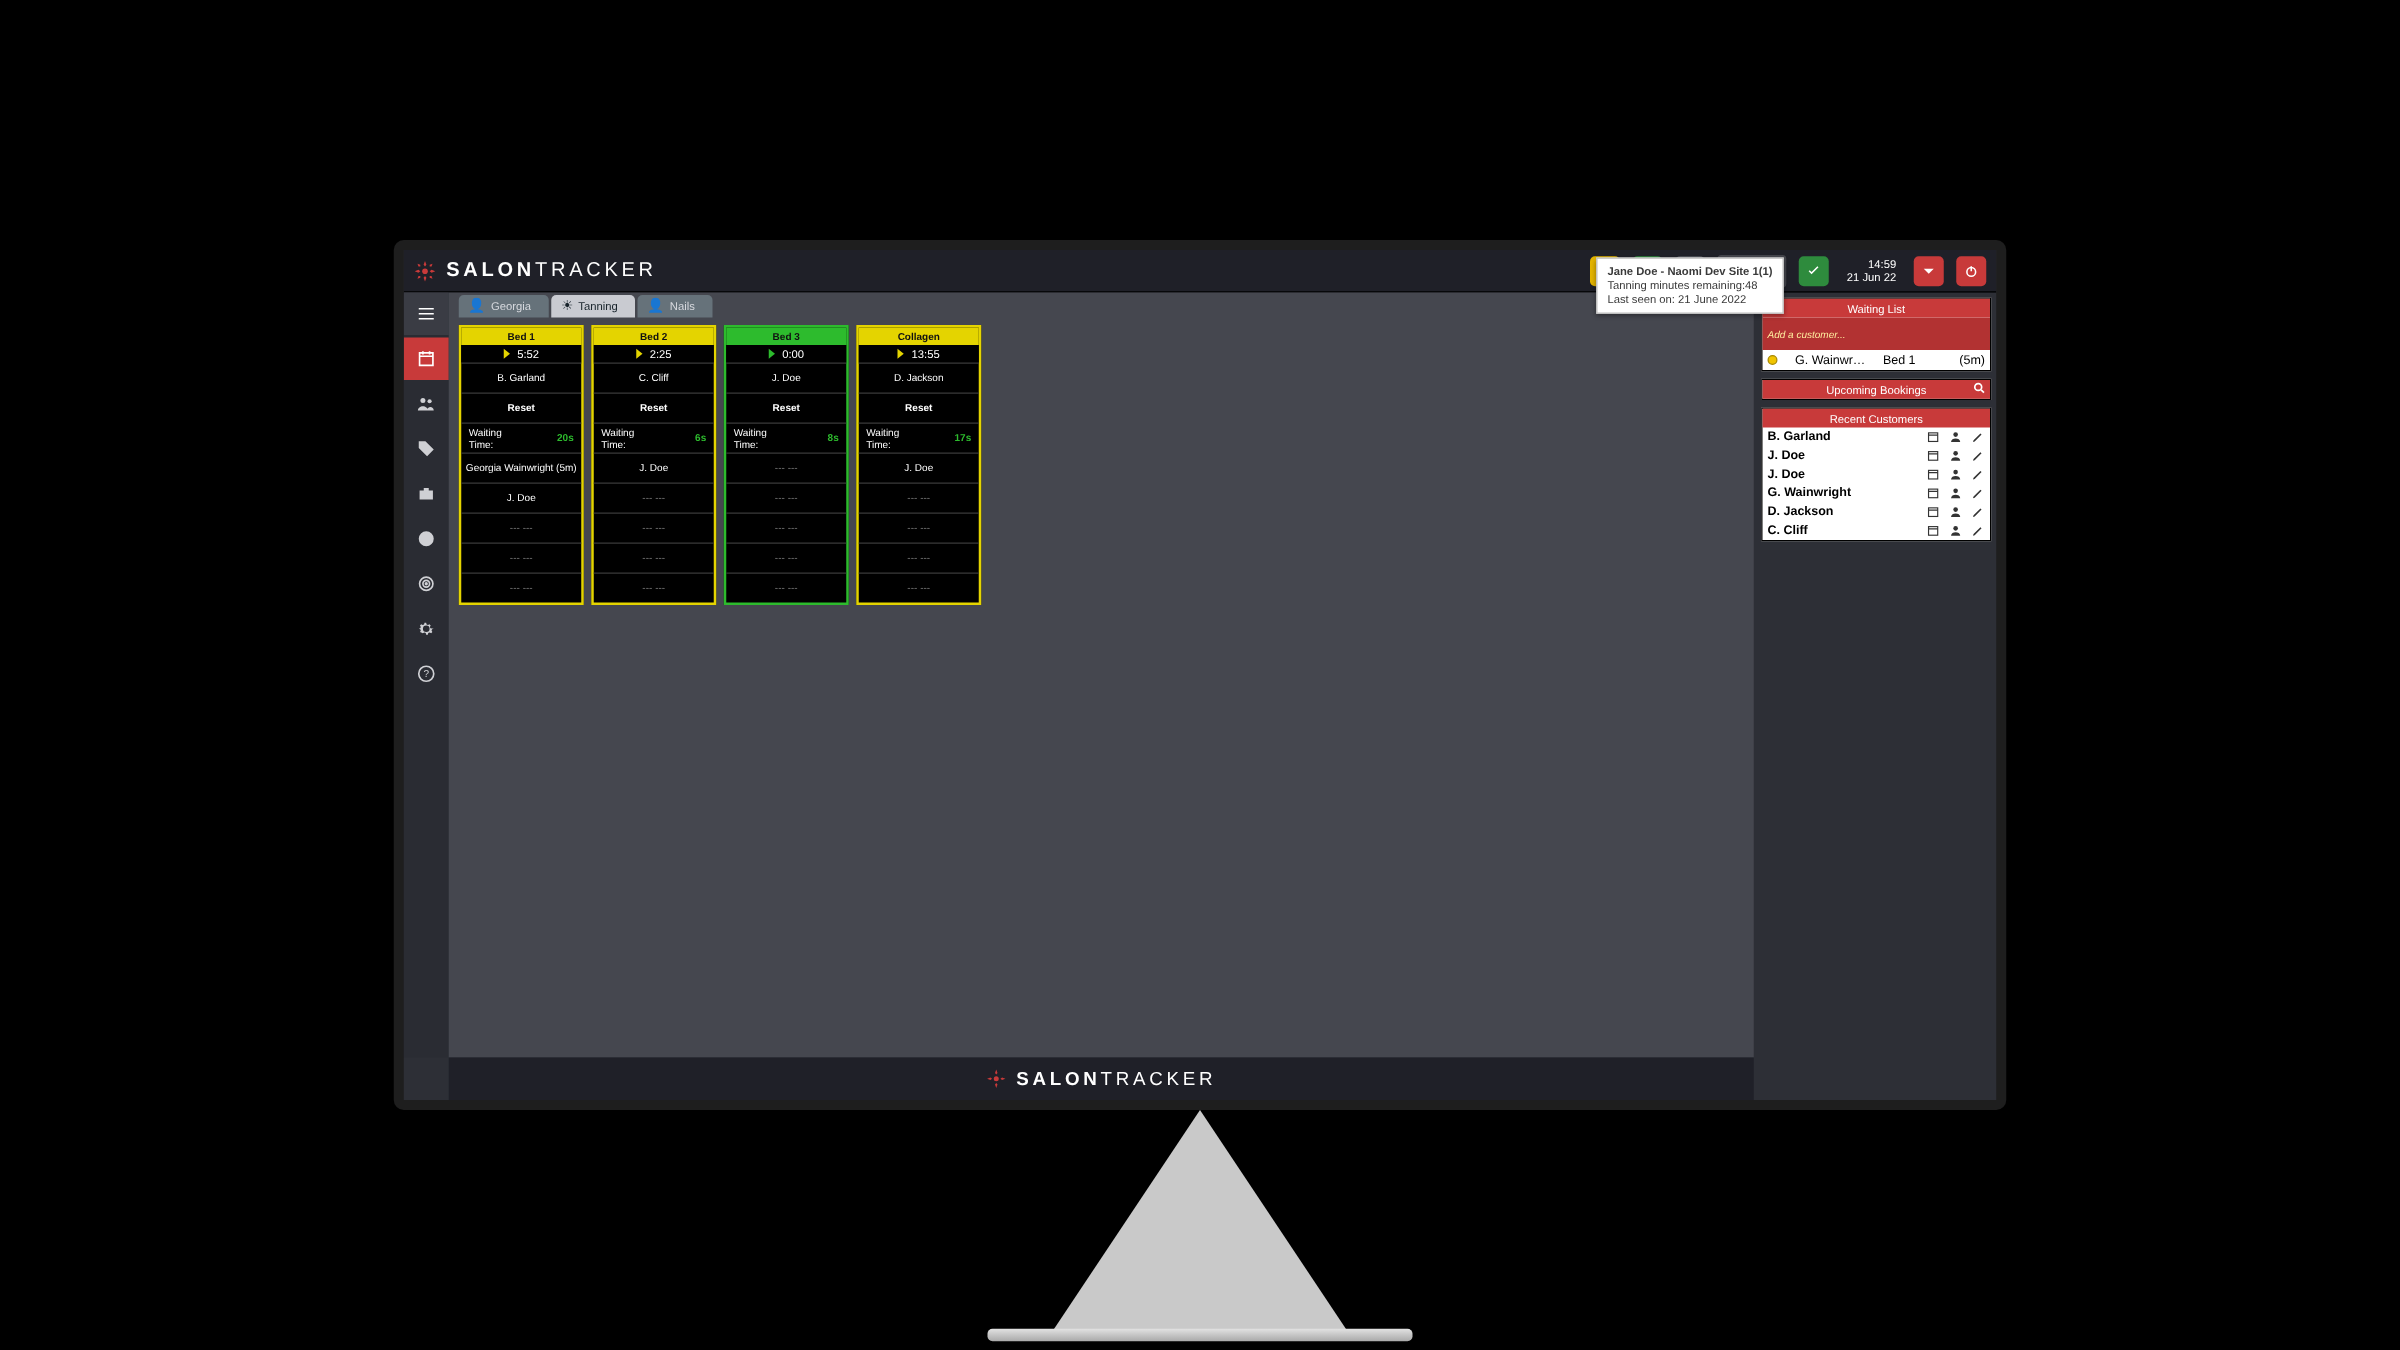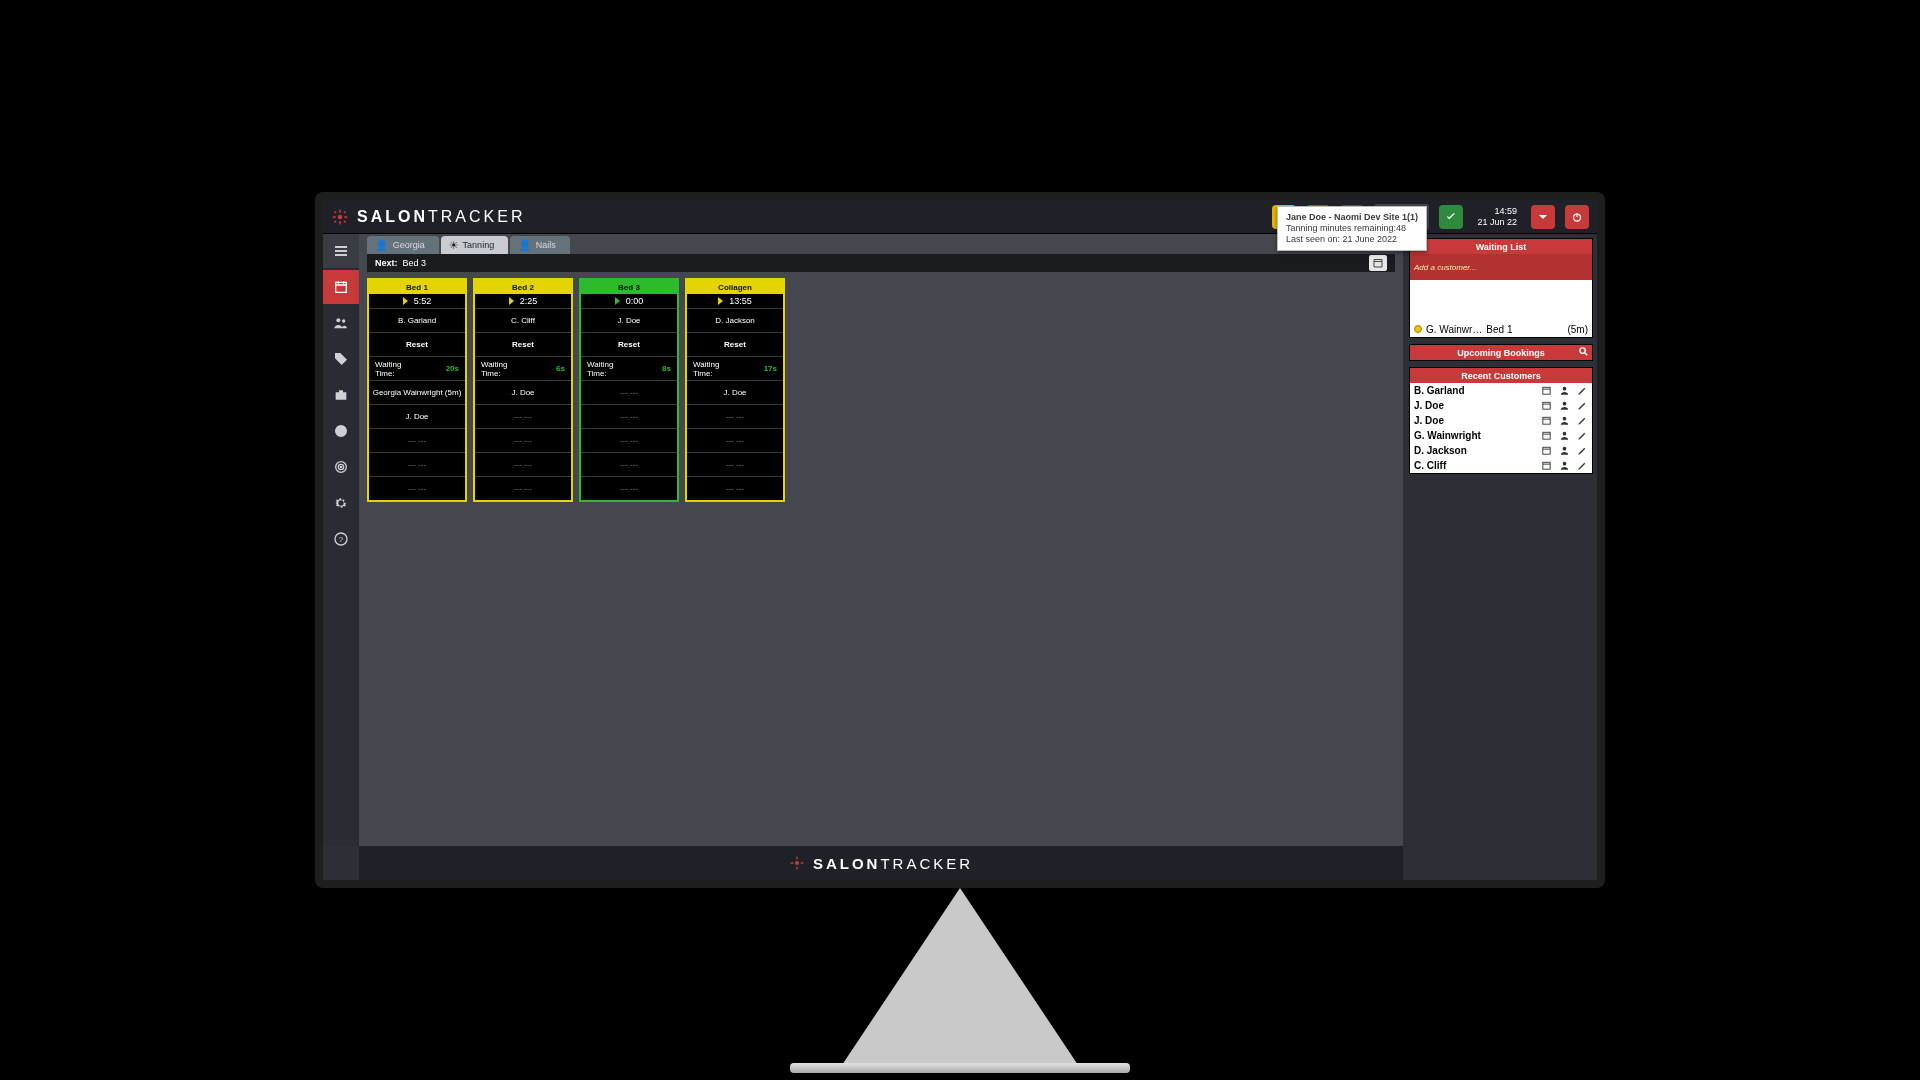--- a/index.html
+++ b/index.html
@@ -83,26 +83,26 @@
   
   .brandbar{ position:absolute; left:36px; right:194px; bottom:0; height:34px; background:#1f2028;
              color:#fff; display:flex; align-items:center; justify-content:center; gap:8px;
              font-size:15px; letter-spacing:3px;}
   .brandbar b{font-weight:700;}
 
   
   .rightcol{ position:absolute; right:0; top:34px; width:192px; display:flex; flex-direction:column;
              gap:6px; padding:4px;}
   .panel{ background:#fff; border:1px solid #000; display:flex; flex-direction:column;}
-  .panel .phdr{ height:15px; background:#c83a3a; color:#fff; font-size:9px; font-weight:bold;
+  .panel .phdr{ height:15px; background:#c83a3a; color:#fff; font-size:9px; font-weight:normal;
                display:flex; align-items:center; justify-content:center; position:relative;}
   .panel .phdr .mag{position:absolute; right:3px; top:1px;}
   .panel .addrow{ height:14px; background:#b23232; color:#ffed9e; font-size:8px; font-style:italic;
                   display:flex; align-items:center; padding:13px 4px;}
-  .wl-item{ height:16px; display:flex; align-items:center; padding:0 4px; font-size:10px; gap:4px;margin-top:41px;}
+  .wl-item{ height:16px; display:flex; align-items:center; padding:0 4px; font-size:10px; gap:14px;}
   .wl-item .led{width:8px;height:8px;border-radius:50%;background:#f0c400;border:1px solid #a88800;}
   .wl-item .r{margin-left:auto;}
   .panel .body{ flex:1; }
   .panel.wait  .body{ height:160px;}
   .panel.upc   .body{ height:180px;}
   .panel.recent .body{ height:196px;}
   .rc-row{ height:15px; display:flex; align-items:center; padding:0 4px; font-size:10px; font-weight:bold;}
   .rc-row .icons{ margin-left:auto; display:flex; gap:6px;}
   .rc-row .icons span{width:12px; display:flex; justify-content:center;}
 
@@ -243,31 +243,20 @@
           <div class="tab">
             <span class="unicode-icn">☀</span>
             <span>Tanning</span>
           </div>
           <div class="tab inactive">
             <span class="unicode-icn">👤</span>
             <span>Nails</span>
           </div>
         </div>
 
-        <div class="next-bar">
-          <span>
-            <b>Next:</b>
-            &nbsp;<span>Bed 3</span>
-          </span>
-          <span class="cal">
-            <svg width="12" height="12" viewBox="0 0 24 24" fill="#444">
-                <path d="M4 5h16v15H4zM4 9h16" stroke="#444" stroke-width="2" fill="none"></path>
-              </svg>
-          </span>
-        </div>
 
         <div class="beds" id="beds">
             <div class="bed yellow">
               <div class="bed-hdr">Bed 1</div>
     <div class="bed-timer">
                 <span class="dot"></span>
                 <span>5:52</span>
               </div>
     <div class="cell">B. Garland</div>
     <div class="cell btn">Reset</div>

